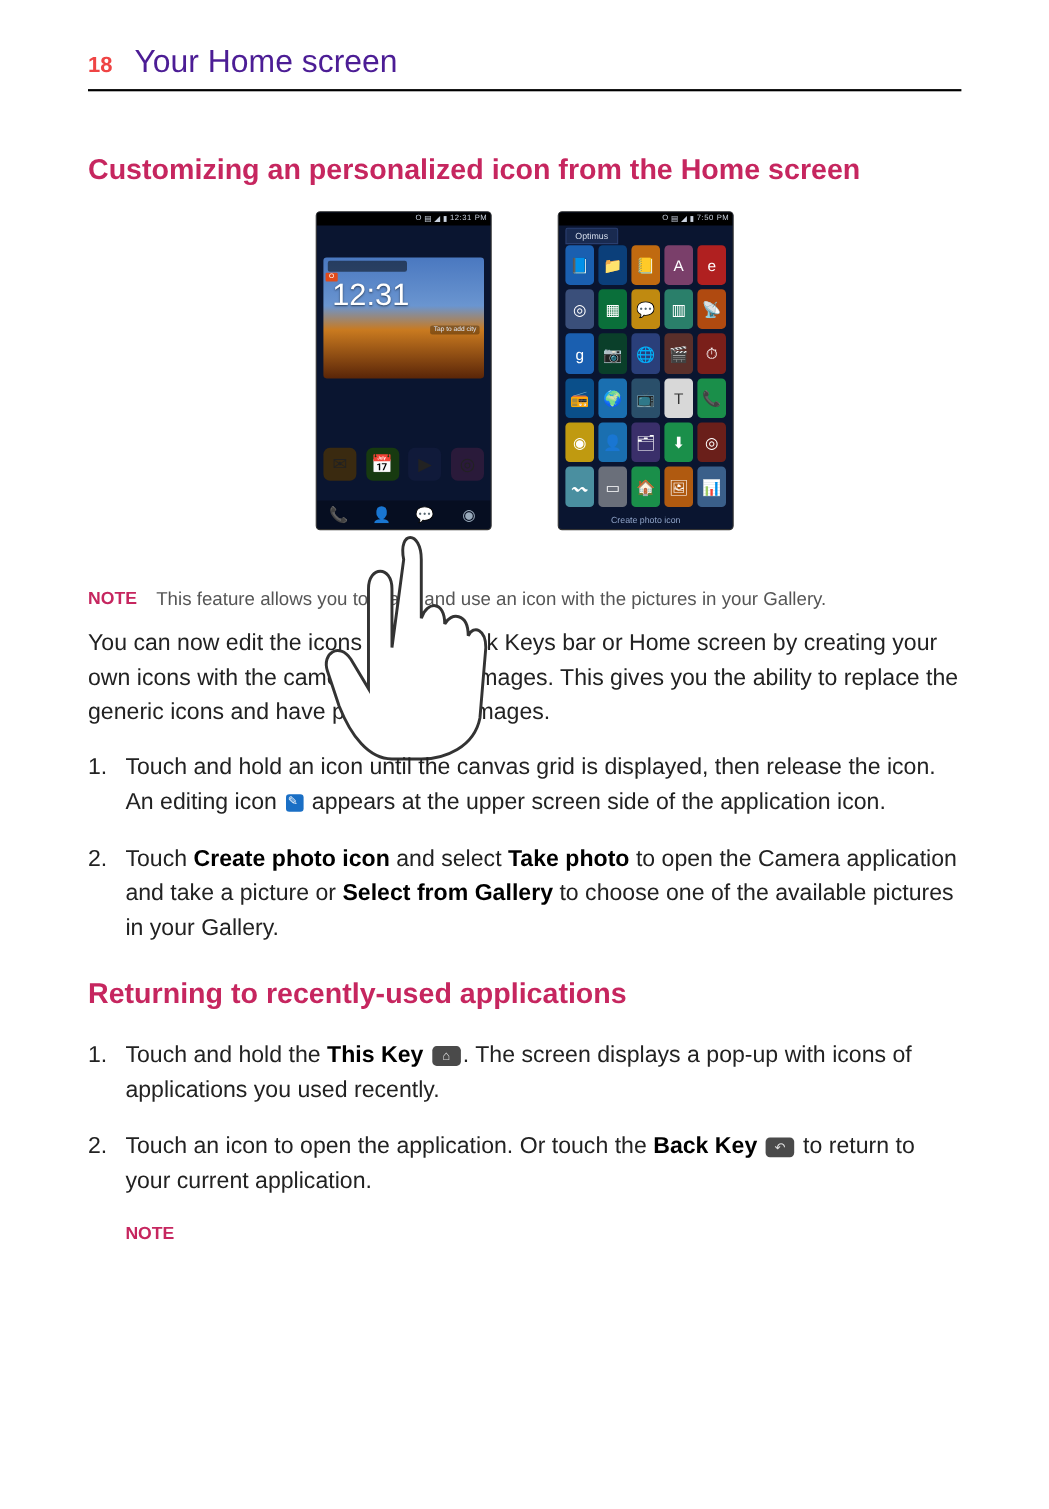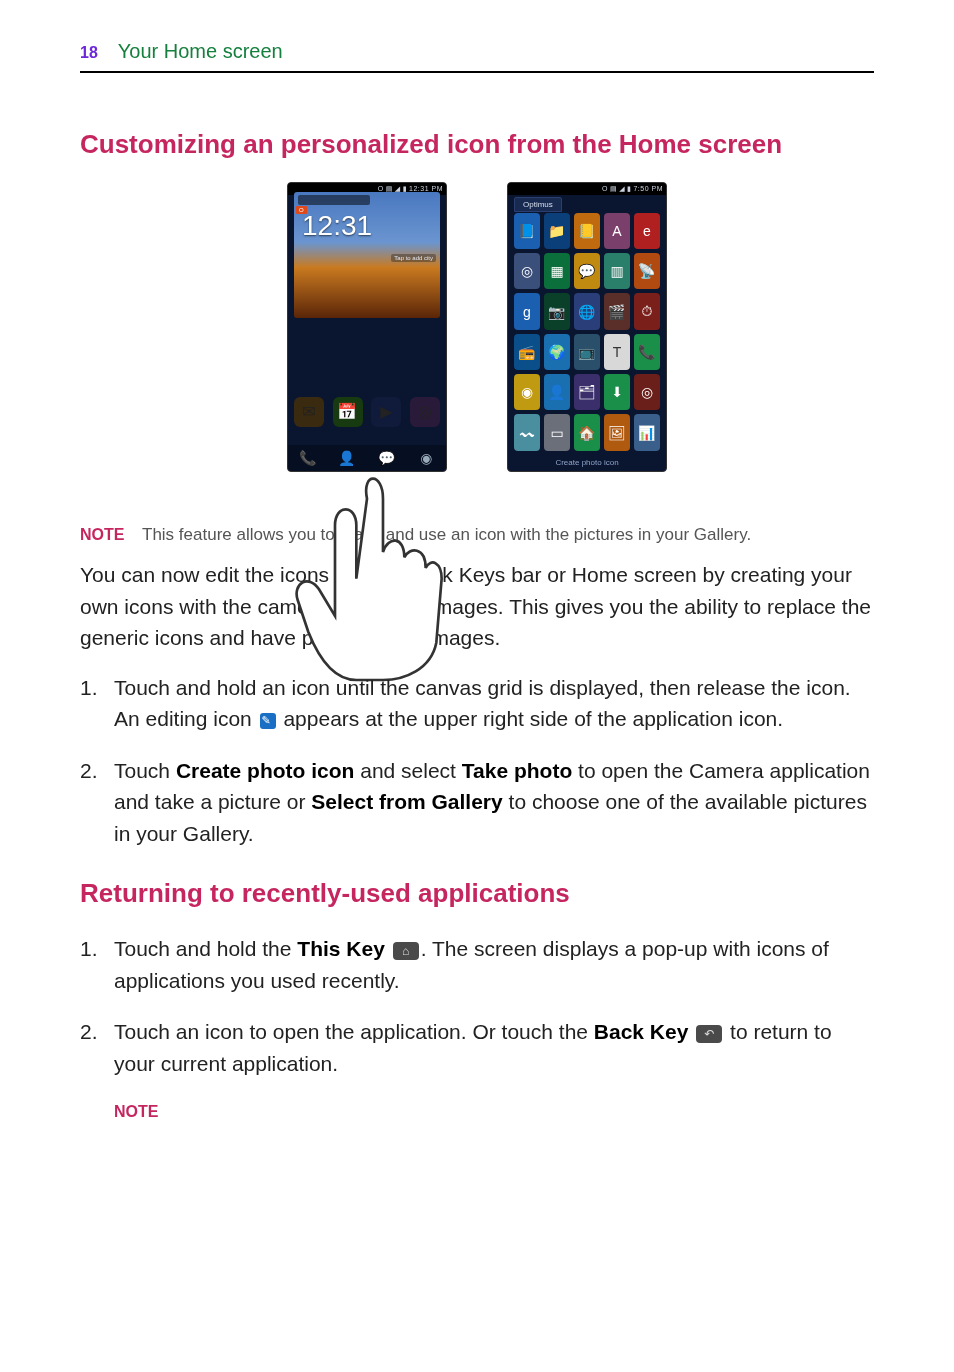--- a/index.html
+++ b/index.html
@@ -12,28 +12,28 @@
       padding: 40px 80px 60px 80px;
       position: relative;
     }
     .page-header {
       display: flex;
       align-items: baseline;
       gap: 20px;
       margin-bottom: 8px;
     }
     .page-num {
-      font-size: 16px;
+      font-size: 20px;
       font-weight: bold;
-      color: #6d28d9;
+      color: #ef4444;
     }
     .page-title {
-      font-size: 20px;
+      font-size: 29px;
       font-weight: 300;
-      color: #15803d;
+      color: #4c1d95;
     }
     .hr {
       border: none;
       border-top: 2px solid #000;
       margin-bottom: 55px;
     }
     .section-heading {
       color: #c6265f;
       font-size: 26px;
       font-weight: bold;
@@ -71,22 +71,22 @@
       font-size: 7px;
       display: flex;
       justify-content: flex-end;
       align-items: center;
       padding: 0 3px;
       gap: 2px;
       letter-spacing: 0.5px;
     }
     .phone1 .clock-widget {
       position: absolute;
-      top: 9px; left: 6px; right: 6px;
-      height: 126px;
+      top: 41px; left: 6px; right: 6px;
+      height: 110px;
       background: linear-gradient(#4a78c0 0%, #6a95d0 40%, #c97a20 60%, #5a2508 100%);
       border-radius: 3px;
     }
     .phone1 .clock-widget .time {
       position: absolute;
       top: 18px; left: 8px;
       color: #fff;
       font-size: 28px;
       font-weight: 300;
       text-shadow: 0 1px 2px rgba(0,0,0,.6);
@@ -354,21 +354,21 @@
 
 <div class="note-block">
   <div class="note-label">NOTE</div>
   <div class="note-text">This feature allows you to make and use an icon with the pictures in your Gallery.</div>
 </div>
 
 <p class="body-para">You can now edit the icons on the Quick Keys bar or Home screen by creating your own icons with the camera or Gallery images. This gives you the ability to replace the generic icons and have personalized images.</p>
 
 <ol class="steps">
   <li>
-    <span>Touch and hold an icon until the canvas grid is displayed, then release the icon. An editing icon </span><span class="inline-icon"></span><span> appears at the upper right side of the application icon.</span>
+    <span>Touch and hold an icon until the canvas grid is displayed, then release the icon. An editing icon </span><span class="inline-icon"></span><span> appears at the upper screen side of the application icon.</span>
   </li>
   <li>
     <div class="sub-para">
       <span>Touch </span><span class="strong">Create photo icon</span><span> and select </span><span class="strong">Take photo</span><span> to open the Camera application and take a picture or </span><span class="strong">Select from Gallery</span><span> to choose one of the available pictures in your Gallery.</span>
     </div>
   </li>
 </ol>
 
 <h2 class="section-subheading">Returning to recently-used applications</h2>
 

